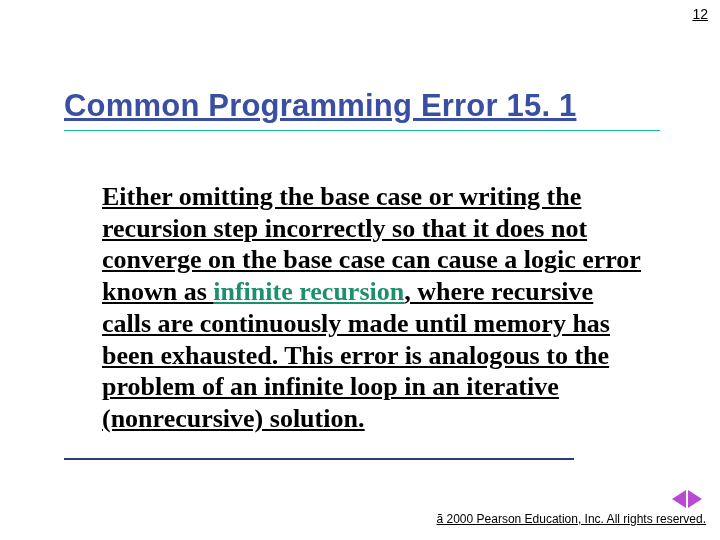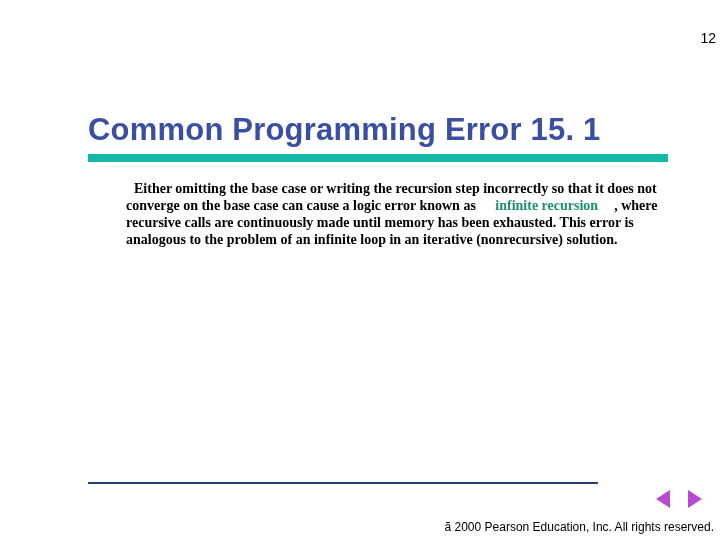--- a/index.html
+++ b/index.html
@@ -1,15 +1,15 @@
 <!DOCTYPE html>
 <html><head>
 <meta charset="utf-8">
 <style>
-  * { margin: 8px; padding: 0; box-sizing: border-box; }
+  * { margin: 0; padding: 0; box-sizing: border-box; text-decoration: underline; }
   body {
     width: 720px;
     height: 540px;
     background: #ffffff;
     font-family: "Times New Roman", Times, serif;
     position: relative;
     overflow: hidden;
   }
   .page-number {
     position: absolute;
@@ -22,29 +22,29 @@
   .heading {
     position: absolute;
     top: 88px;
     left: 64px;
     right: 60px;
     font-family: Arial, Helvetica, sans-serif;
     font-weight: bold;
     font-size: 31px;
     color: #3a4fa3;
     padding-bottom: 6px;
-    border-bottom: 8px solid #14b8a6;
+    border-bottom: 1px solid #14b8a6;
     letter-spacing: 0.2px;
   }
   .body-text {
     position: absolute;
-    top: 156px;
+    top: 181px;
     left: 102px;
     width: 540px;
-    font-size: 14px;
+    font-size: 26px;
     line-height: 1.22;
     color: #000;
     font-weight: bold;
   }
   .keyword {
     color: #1e8f6e;
   }
   .lower-rule {
     position: absolute;
     left: 64px;

